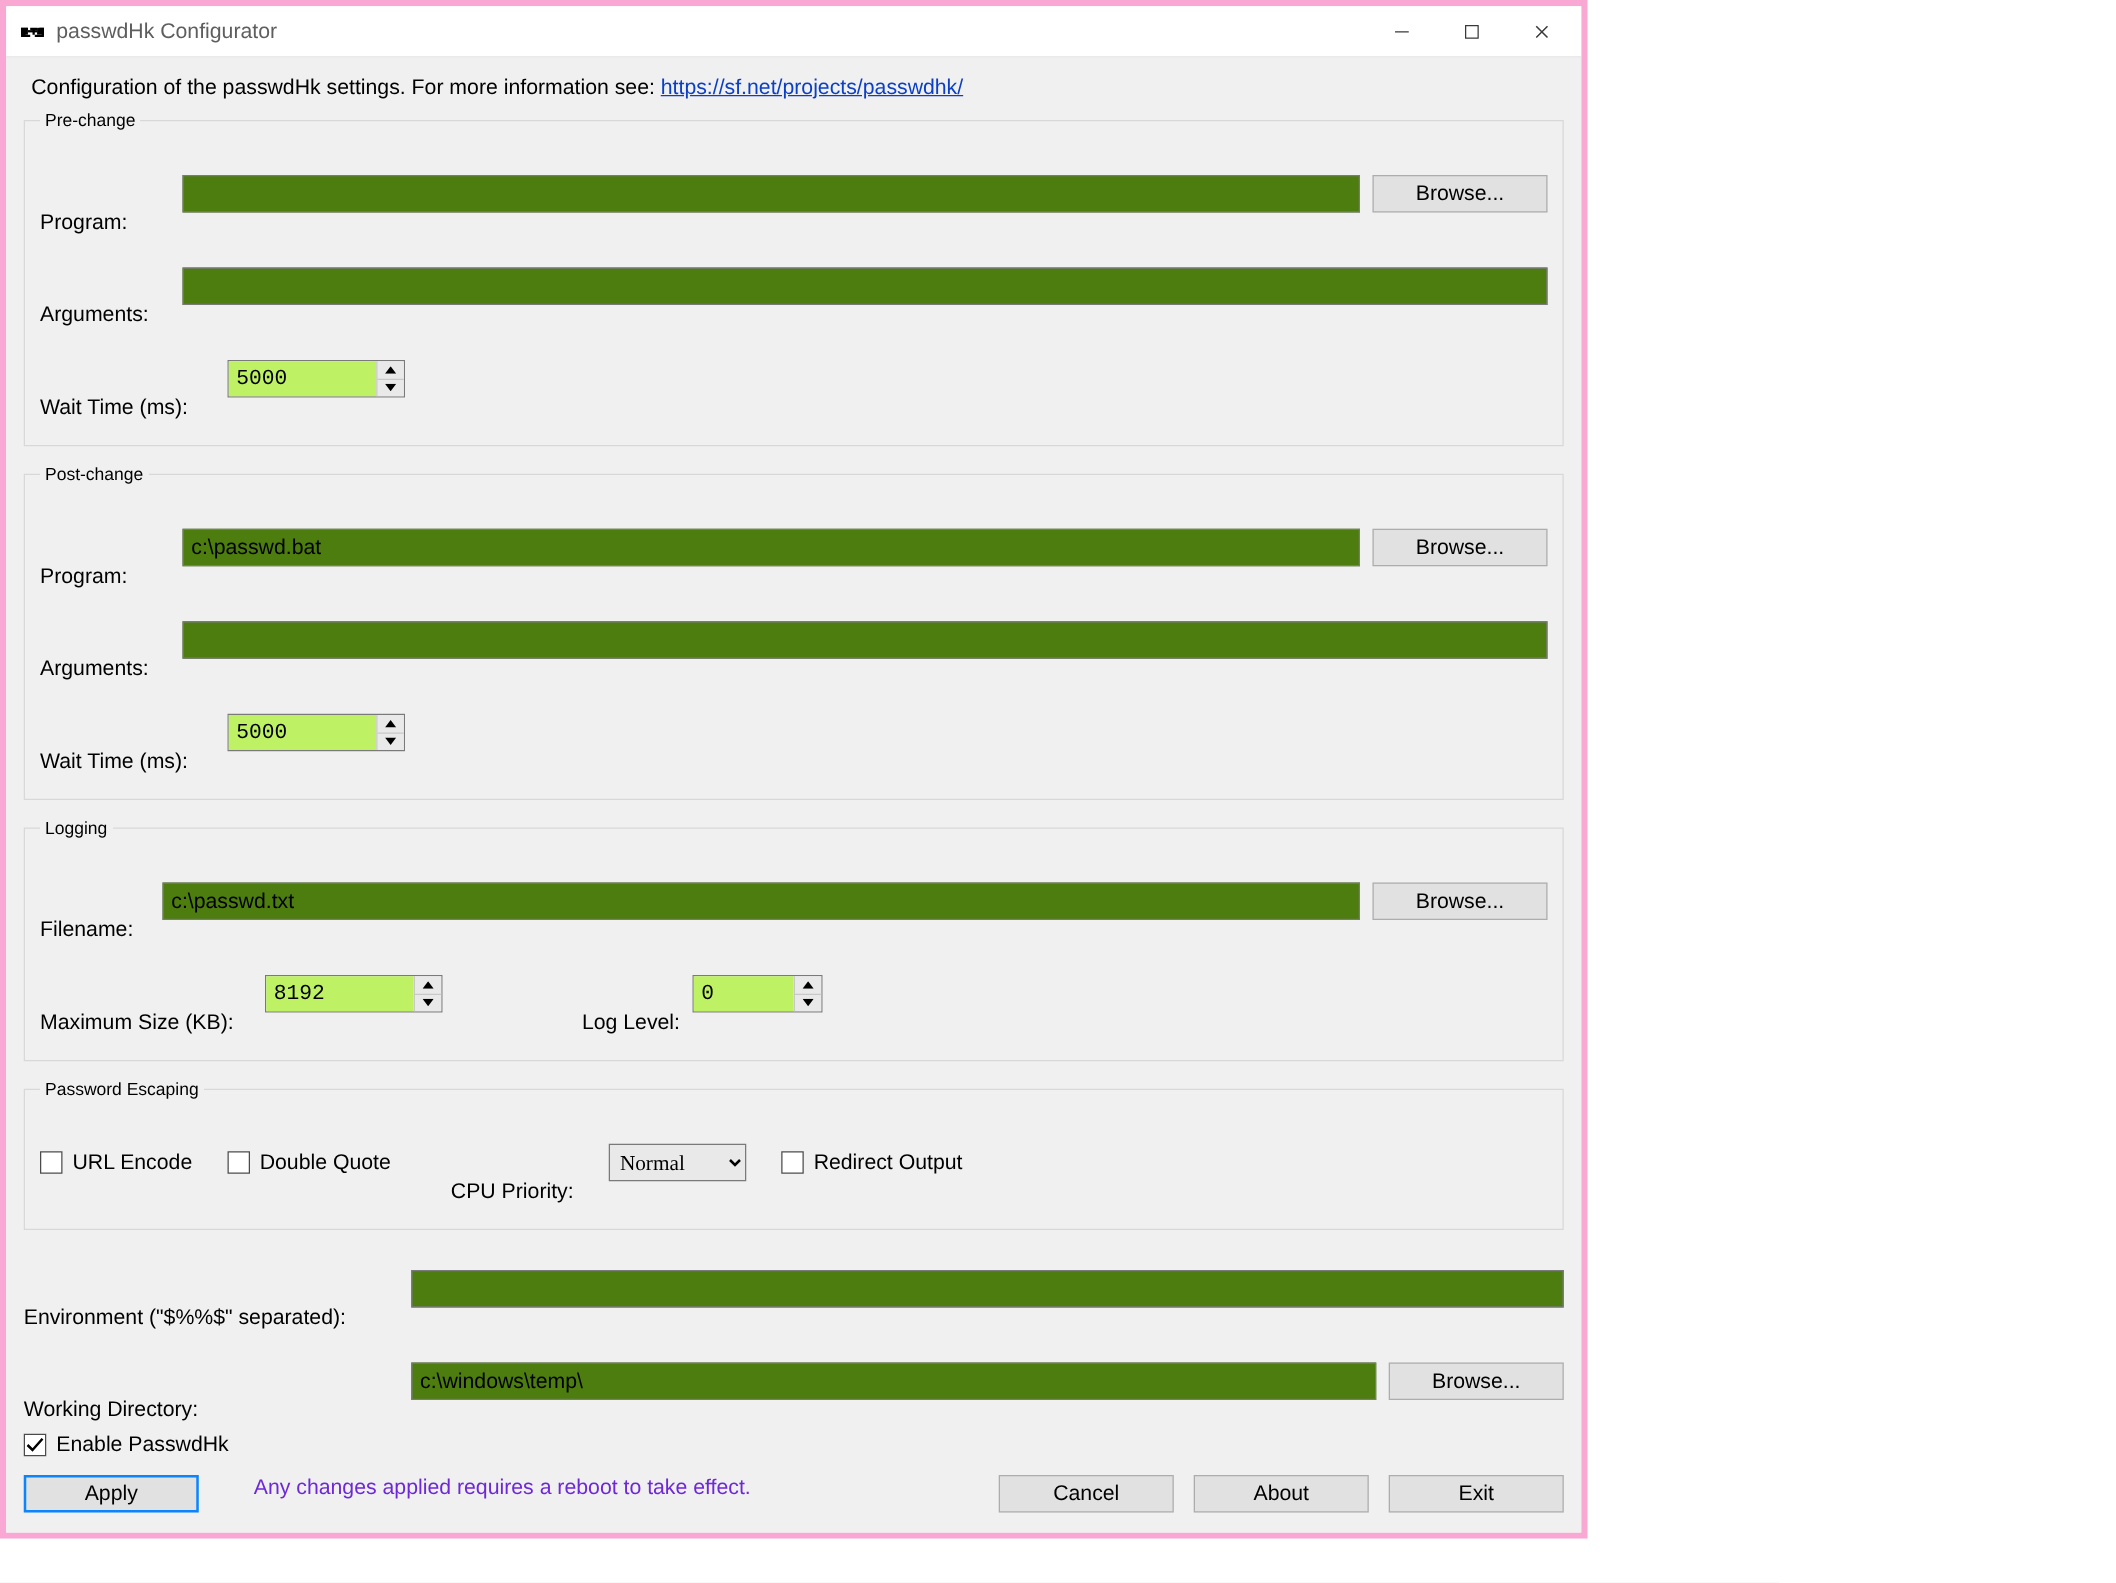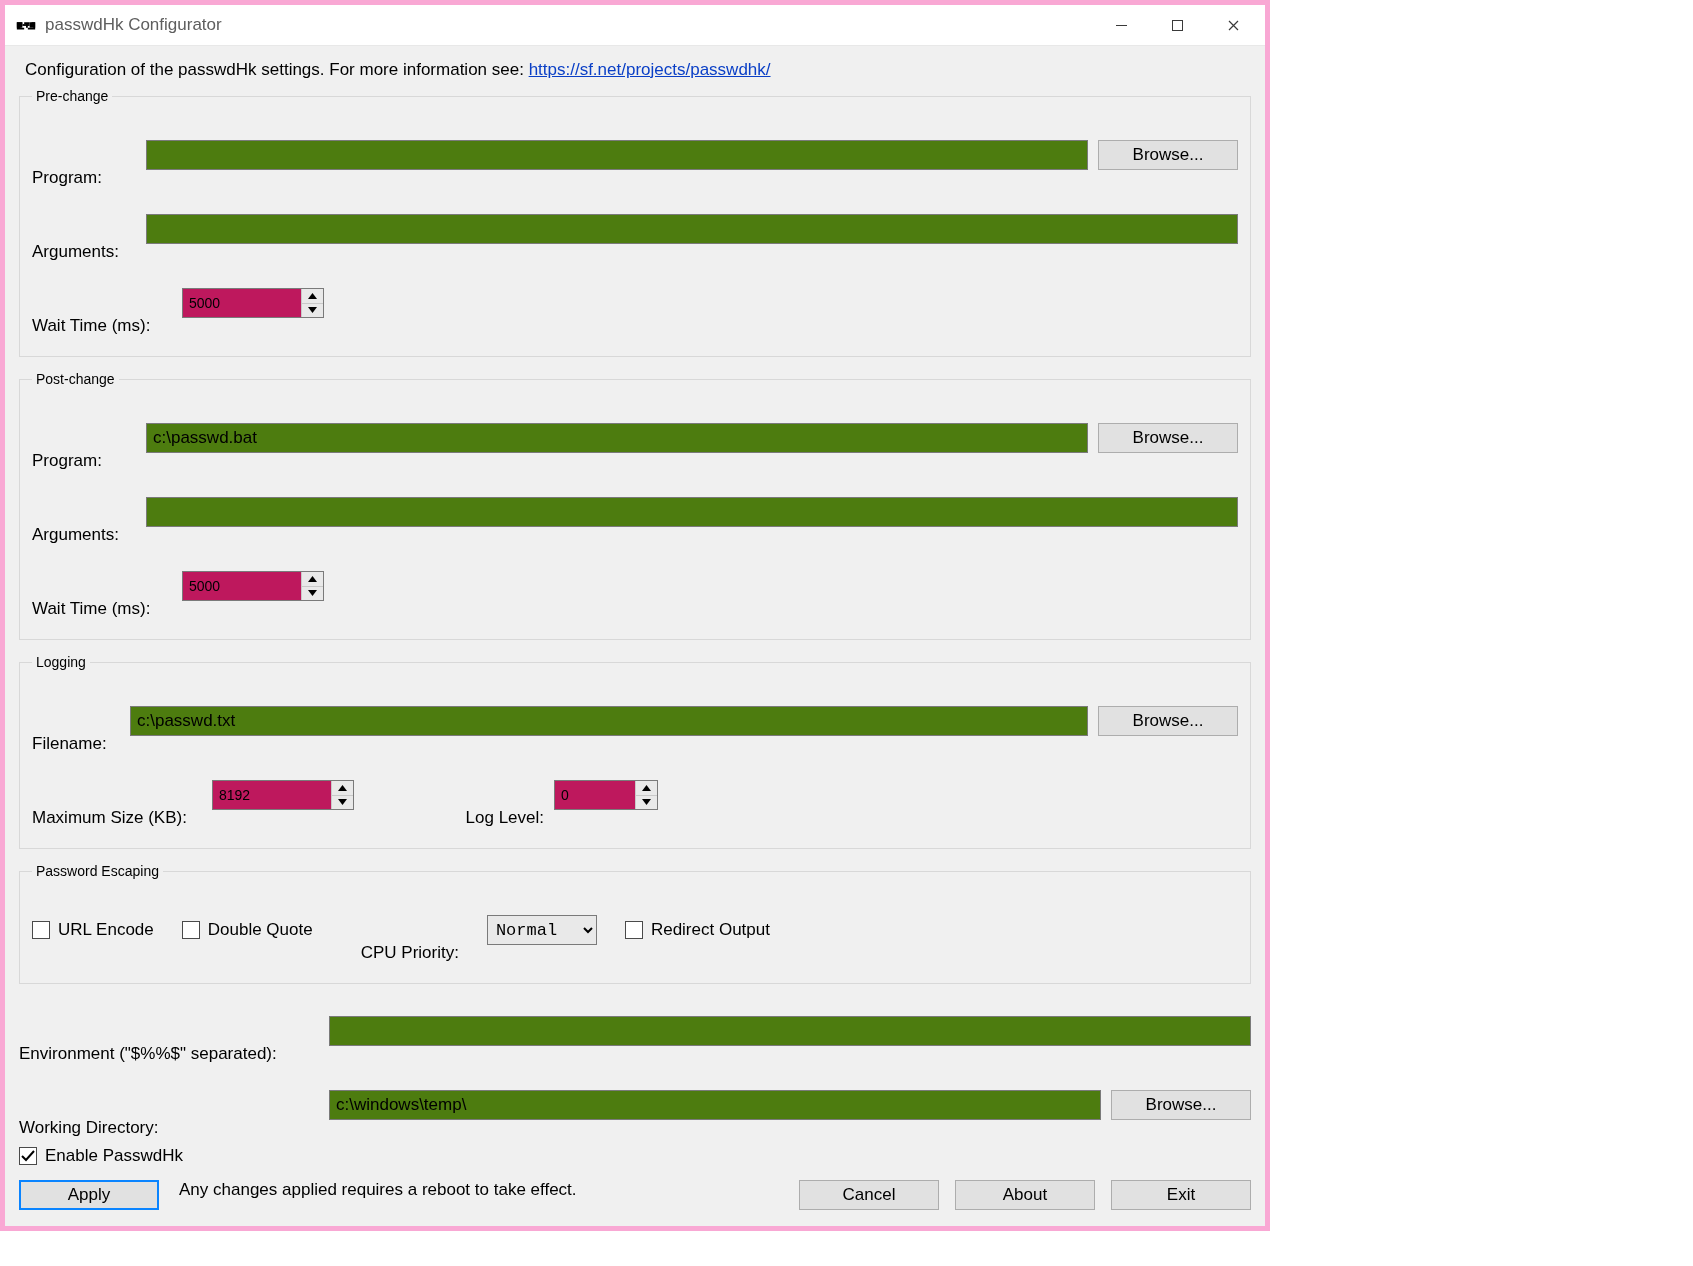--- a/index.html
+++ b/index.html
@@ -106,23 +106,23 @@
   align-items: stretch;
   height: 30px;
   border: 1px solid #7a7a7a;
   background: #fff;
 }
 .spin input {
   width: 118px;
   border: none;
   outline: none;
   padding: 0 6px;
-  font-size: 14px;
-  font-family: Liberation Sans, sans-serif;
-  background: #be185d;
+  font-size: 17px;
+  font-family: Liberation Mono, monospace;
+  background: #bef264;
 }
 .spin input.small { width: 80px; }
 .spin .arrows {
   width: 22px;
   border-left: 1px solid #c9c9c9;
   display: flex;
   flex-direction: column;
   background: #e9e9e9;
 }
 .spin .arrows .ar {
@@ -170,35 +170,35 @@
 .escaping-row {
   display: flex;
   align-items: center;
   gap: 28px;
 }
 
 select.combo {
   height: 30px;
   width: 110px;
   font-size: 17px;
-  font-family: Liberation Mono, monospace;
+  font-family: Liberation Serif, serif;
   border: 1px solid #7a7a7a;
   background: #e9e9e9;
   padding: 0 4px;
 }
 
 .footer {
   display: flex;
   gap: 16px;
   margin-top: 14px;
 }
 .footer .warn {
-  color: #000000;
-  font-size: 17px;
-  margin-left: 4px;
+  color: #6d28d9;
+  font-size: 17px;
+  margin-left: 28px;
 }
 .footer .spacer { flex: 1; }
 </style>
 </head>
 <body>
 
 <div class="window">
 
   <div class="titlebar">
     <span class="app-icon">

